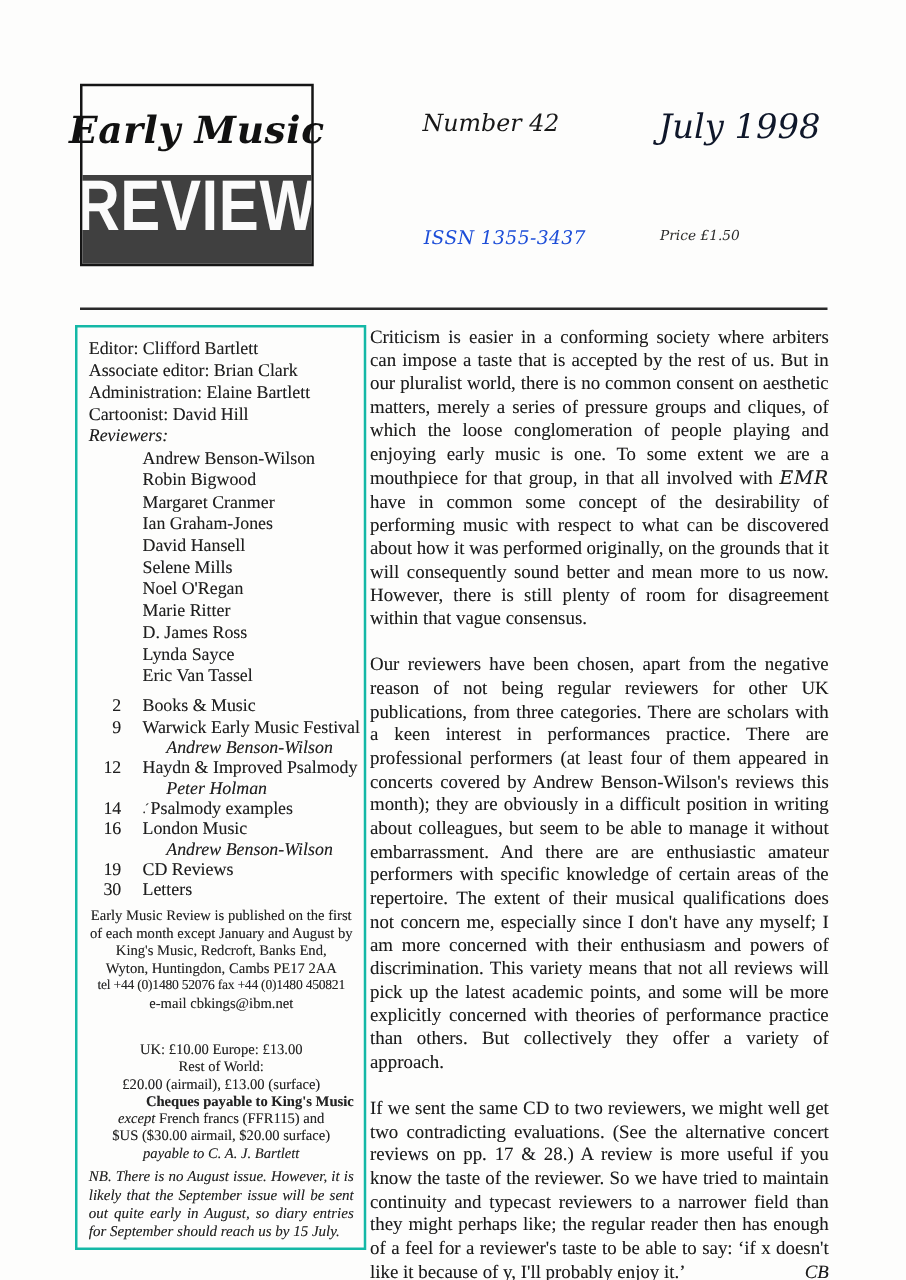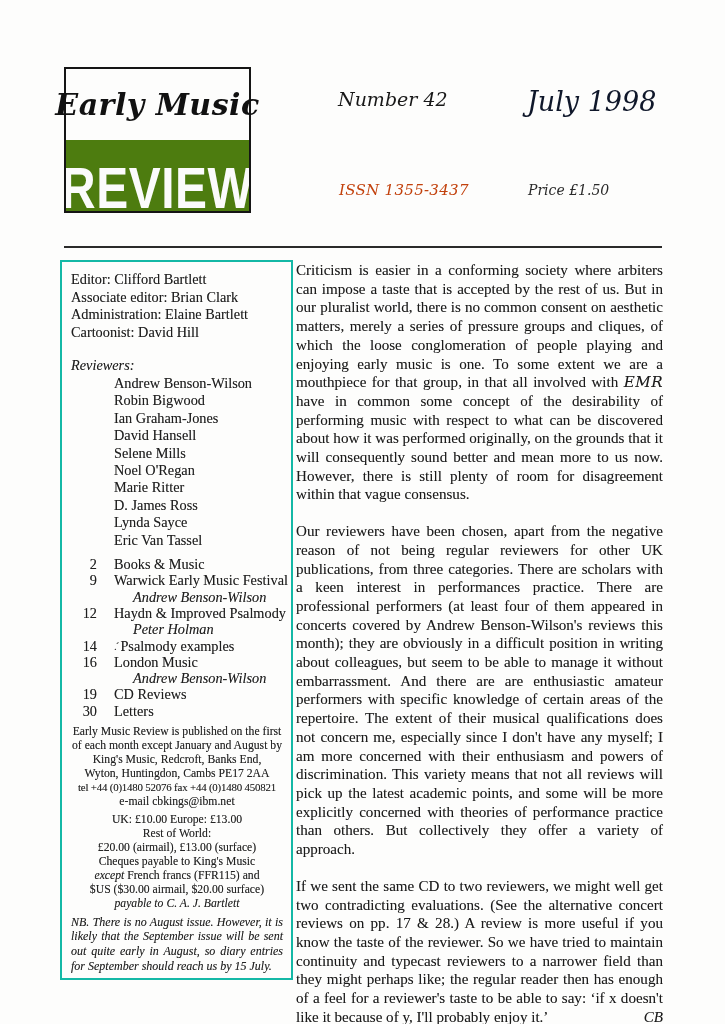--- a/index.html
+++ b/index.html
@@ -6,47 +6,47 @@
   .page{
     position:relative;width:725px;height:1024px;background:#fdfdfc;overflow:hidden;
     font-family:"Liberation Serif",serif;color:#1c1c1c;
   }
   
   .logo{position:absolute;left:64px;top:67px;width:187px;height:146px;
     border:2px solid #151515;box-sizing:border-box;background:#fdfdfc;}
   .logo-top{height:71px;display:flex;align-items:center;justify-content:center;}
   .logo-title{font-family:"DejaVu Serif",serif;font-style:italic;font-weight:bold;
     font-size:30px;letter-spacing:0.5px;white-space:nowrap;color:#111;}
-  .logo-bottom{height:71px;background:#4d7c0f;display:flex;align-items:flex-end;justify-content:center;overflow:hidden;}
+  .logo-bottom{height:71px;background:#404040;display:flex;align-items:flex-start;justify-content:center;overflow:hidden;}
   .logo-review{font-family:"Liberation Sans",sans-serif;font-weight:bold;color:#fbfbfb;
     font-size:47px;line-height:1;letter-spacing:0.5px;transform:scaleY(1.22) scaleX(1.02);}
   .script{font-family:"DejaVu Serif",serif;font-style:italic;}
   .issue-number{position:absolute;left:338px;top:88px;font-size:19px;color:#181818;}
   .issue-date{position:absolute;left:527px;top:86px;font-size:27px;color:#0f172a;}
-  .issn{position:absolute;left:339px;top:181px;font-size:15px;color:#c2410c;letter-spacing:0.3px;}
-  .price{position:absolute;left:528px;top:182px;font-size:14px;color:#2a2a2a;}
+  .issn{position:absolute;left:339px;top:181px;font-size:15px;color:#1d4ed8;letter-spacing:0.3px;}
+  .price{position:absolute;left:528px;top:182px;font-size:11px;color:#2a2a2a;}
   .header-rule{position:absolute;left:64px;top:246px;width:598px;height:2px;background:#2a2a2a;}
   
   .info-box{position:absolute;left:60px;top:260px;width:233px;min-height:694px;
     border:2px solid #14b8a6;box-sizing:border-box;padding:9px 8px 5px 9px;
     font-size:14.3px;line-height:17.6px;color:#1e1e1e;text-shadow:0 0 0.3px rgba(20,20,20,0.4);}
   .staff-line{white-space:nowrap;}
-  .reviewers-label{font-style:italic;margin-top:16px;}
+  .reviewers-label{font-style:italic;}
   .reviewer{padding-left:43px;line-height:17.4px;white-space:nowrap;}
   .toc{margin-top:7px;}
   .toc-row{display:flex;line-height:16.3px;}
   .toc-num{width:26px;text-align:right;flex:0 0 26px;}
   .toc-title{padding-left:17px;white-space:nowrap;}
   .toc-mark{font-size:11px;letter-spacing:-1px;padding-left:17px;margin-right:-13px;color:#333;}
   .toc-mark + .toc-title{padding-left:15px;}
   .toc-author{padding-left:62px;font-style:italic;line-height:16.3px;white-space:nowrap;}
   .imprint{margin-top:6px;text-align:center;font-size:11.7px;line-height:13.9px;color:#242424;}
   .imprint-tel{font-size:10.9px;letter-spacing:-0.2px;}
-  .imprint-rates{margin-top:5px;}
-  .imprint-bold{font-weight:normal;}
+  .imprint-rates{margin-top:23px;}
+  .imprint-bold{font-weight:bold;text-align:right;}
   .it{font-style:italic;}
   .nb-note{margin-top:4px;font-style:italic;font-size:12px;line-height:14.6px;
     text-align:justify;color:#242424;}
   
   .editorial{position:absolute;left:296px;top:261px;width:367px;
     font-size:15.1px;line-height:18.7px;text-align:justify;color:#1b1b1b;
     text-shadow:0 0 0.3px rgba(20,20,20,0.35);}
   .editorial p{margin:0 0 18px 0;}
   .emr{font-family:"DejaVu Serif",serif;font-style:italic;letter-spacing:0.5px;}
   .sig{float:right;font-style:italic;}
@@ -71,20 +71,21 @@
   <div class="header-rule"></div>
 
   <div class="info-box">
     <div class="staff-line">Editor: Clifford Bartlett</div>
     <div class="staff-line">Associate editor: Brian Clark</div>
     <div class="staff-line">Administration: Elaine Bartlett</div>
     <div class="staff-line">Cartoonist: David Hill</div>
     <div class="staff-line reviewers-label">Reviewers:</div>
     <div class="reviewer">Andrew Benson-Wilson</div>
     <div class="reviewer">Robin Bigwood</div>
+    <div class="reviewer">Margaret Cranmer</div>
     <div class="reviewer">Ian Graham-Jones</div>
     <div class="reviewer">David Hansell</div>
     <div class="reviewer">Selene Mills</div>
     <div class="reviewer">Noel O'Regan</div>
     <div class="reviewer">Marie Ritter</div>
     <div class="reviewer">D. James Ross</div>
     <div class="reviewer">Lynda Sayce</div>
     <div class="reviewer">Eric Van Tassel</div>
 
     <div class="toc">

